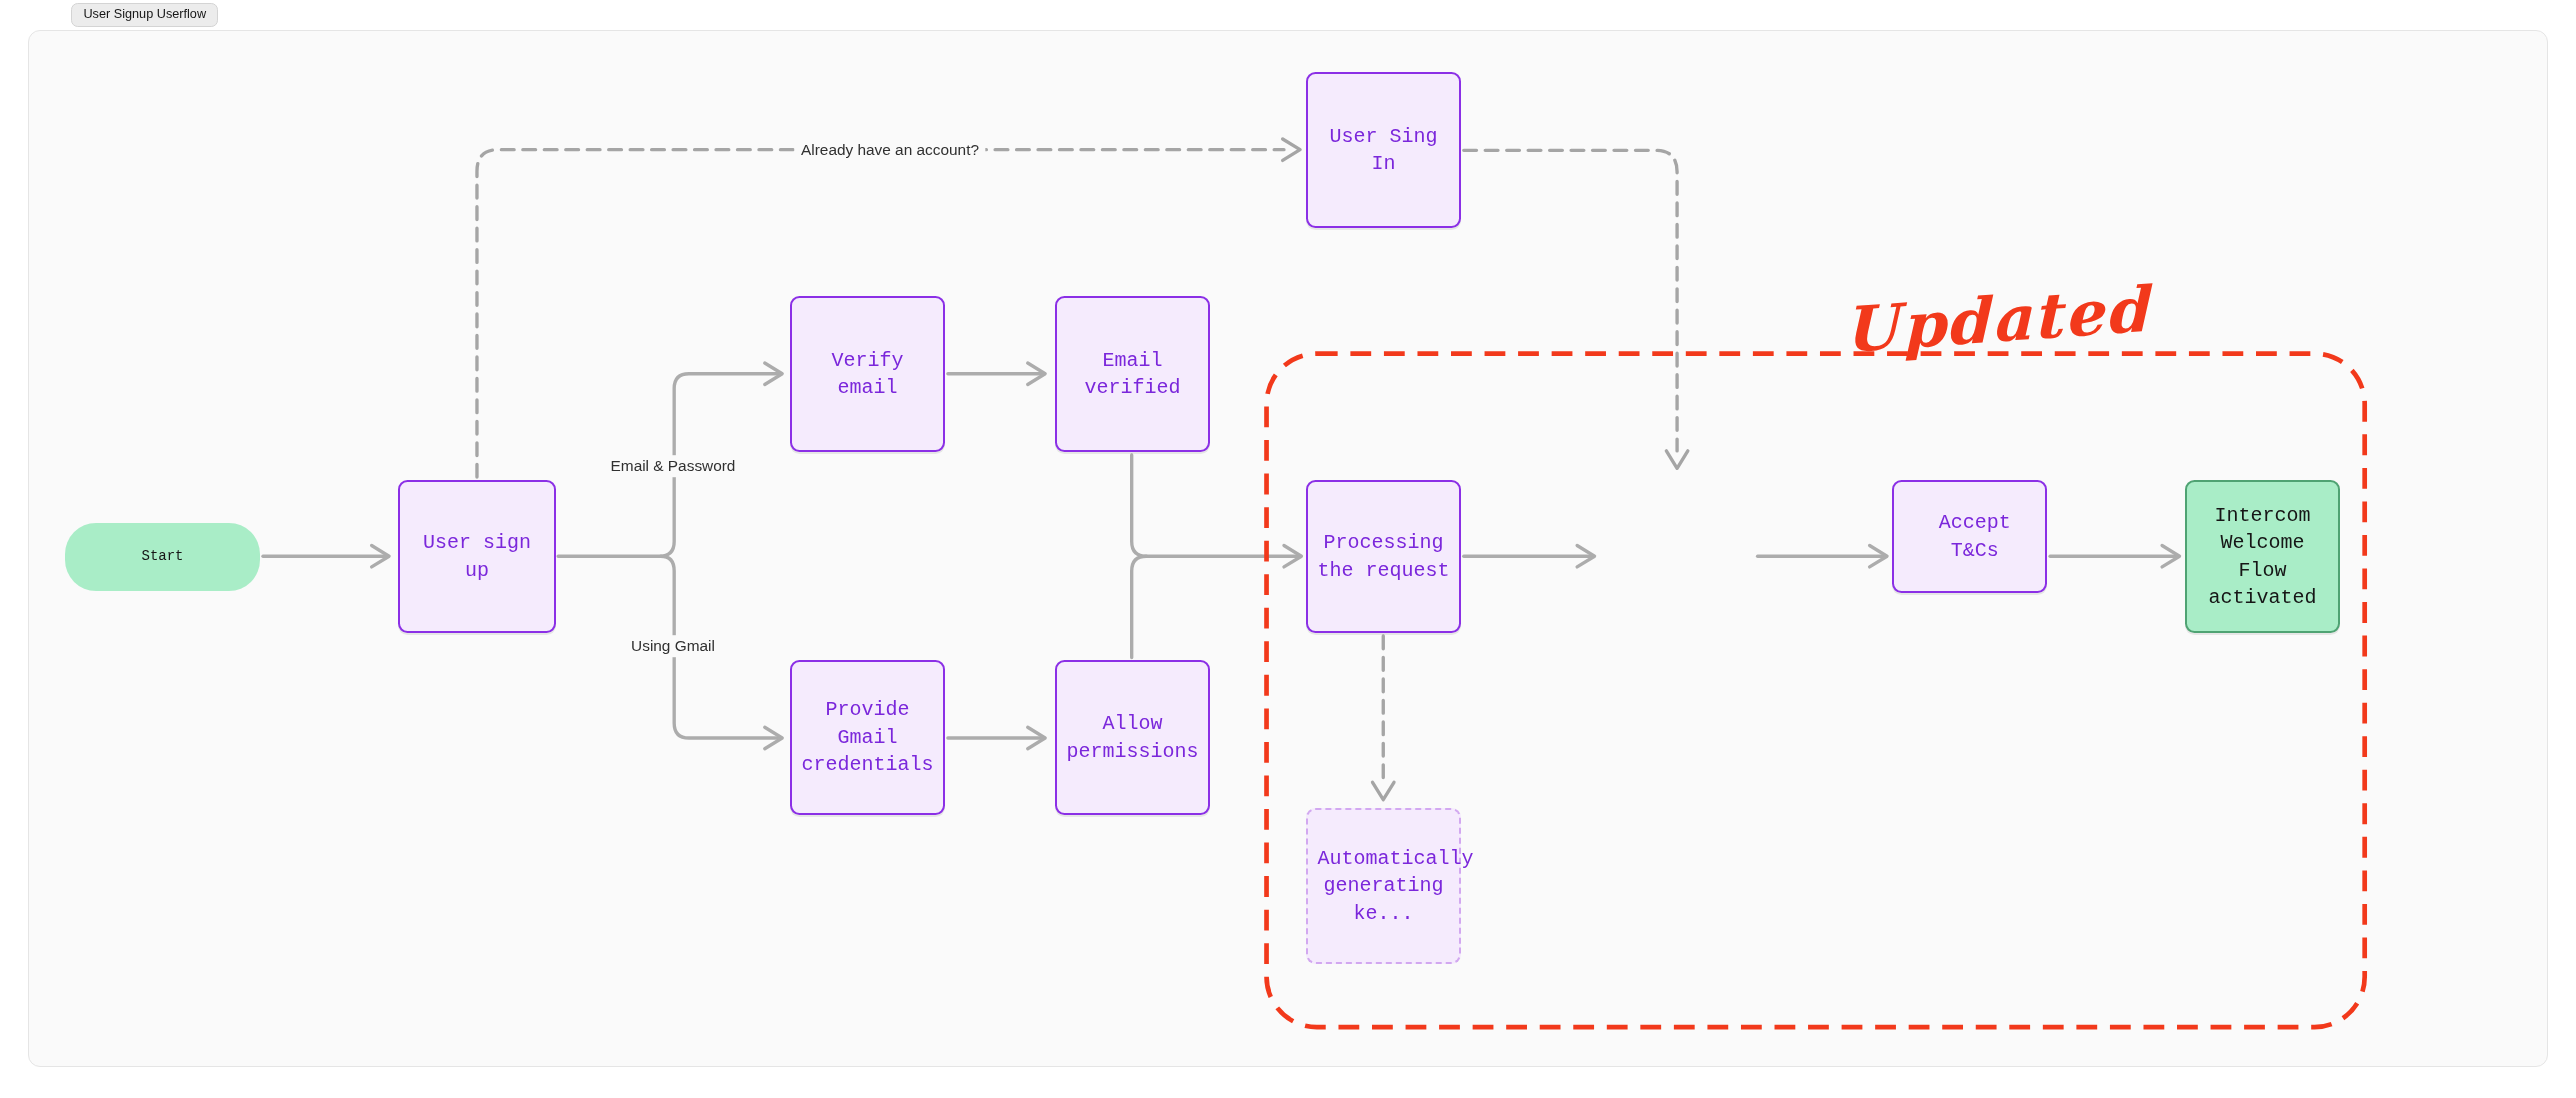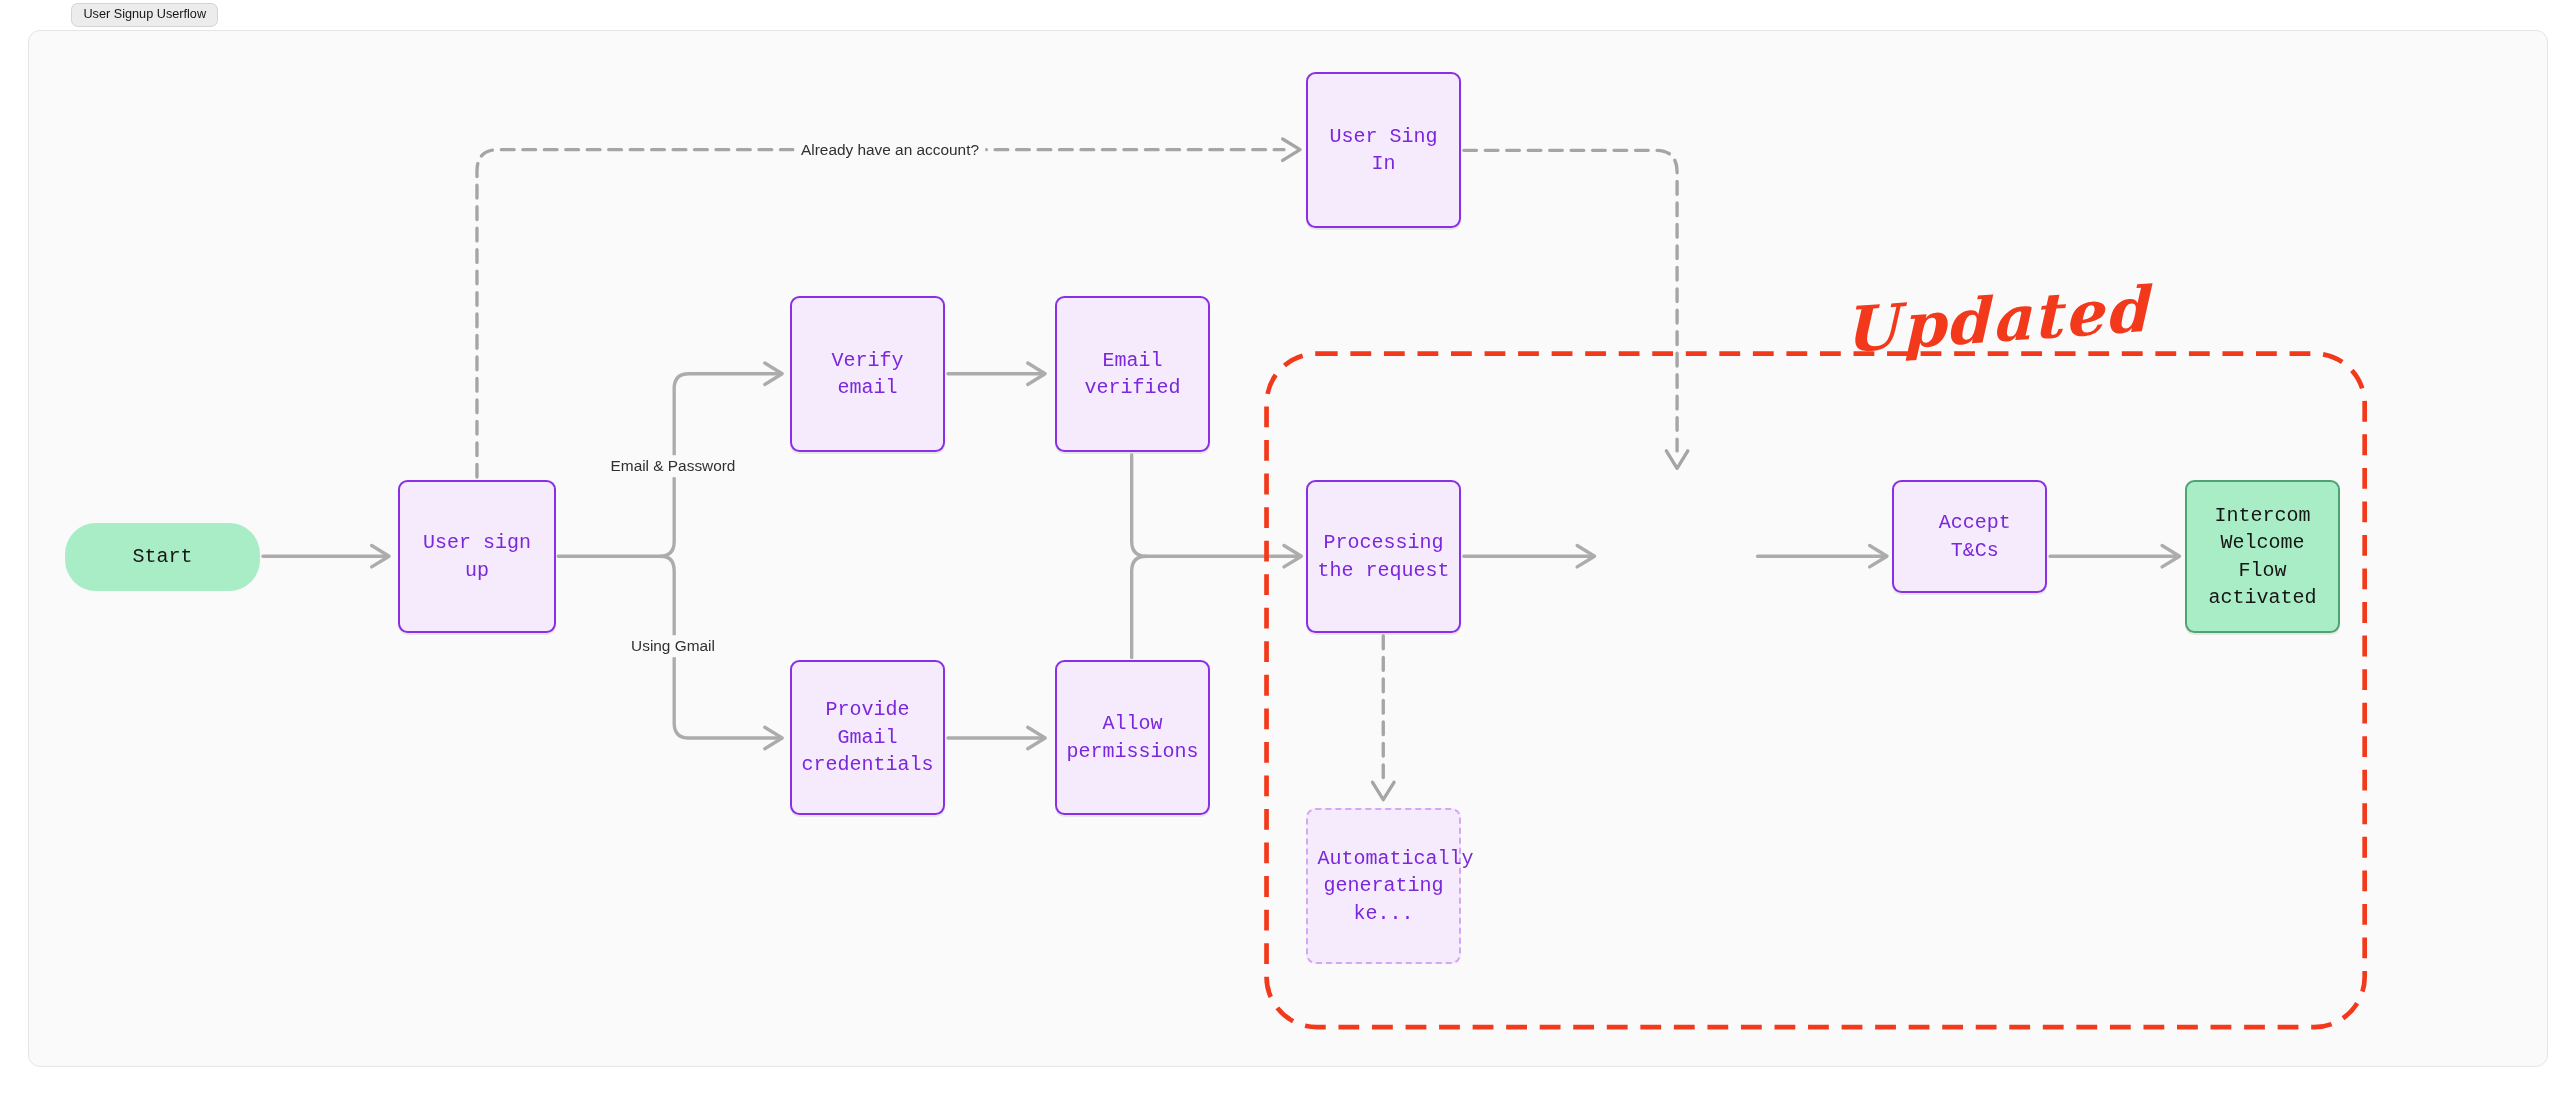--- a/index.html
+++ b/index.html
@@ -77,21 +77,21 @@
     background:var(--green-fill,#a9edc7);
     border:2.7px solid var(--green-border,#4fa373);
     color:var(--text-dark,#161616);
     box-shadow:0 2px 0 rgba(0,0,0,0.08);
   }
   .node.start-pill{
     background:var(--green-fill,#a9edc7);
     border:none;
     color:var(--text-dark,#161616);
     border-radius:31px;
-    font-size:20px;
+    font-size:14px;
     align-items:center;
   }
   .node.dashed-node{
     background:var(--purple-fill,#f5ebfd);
     border:2.7px dashed var(--purple-dashed-border,#d2a8f0);
     color:var(--purple-text,#7b27db);
     box-shadow:none;
   }
   .node .node-label{display:block;width:100%;}
   .edge-label{

